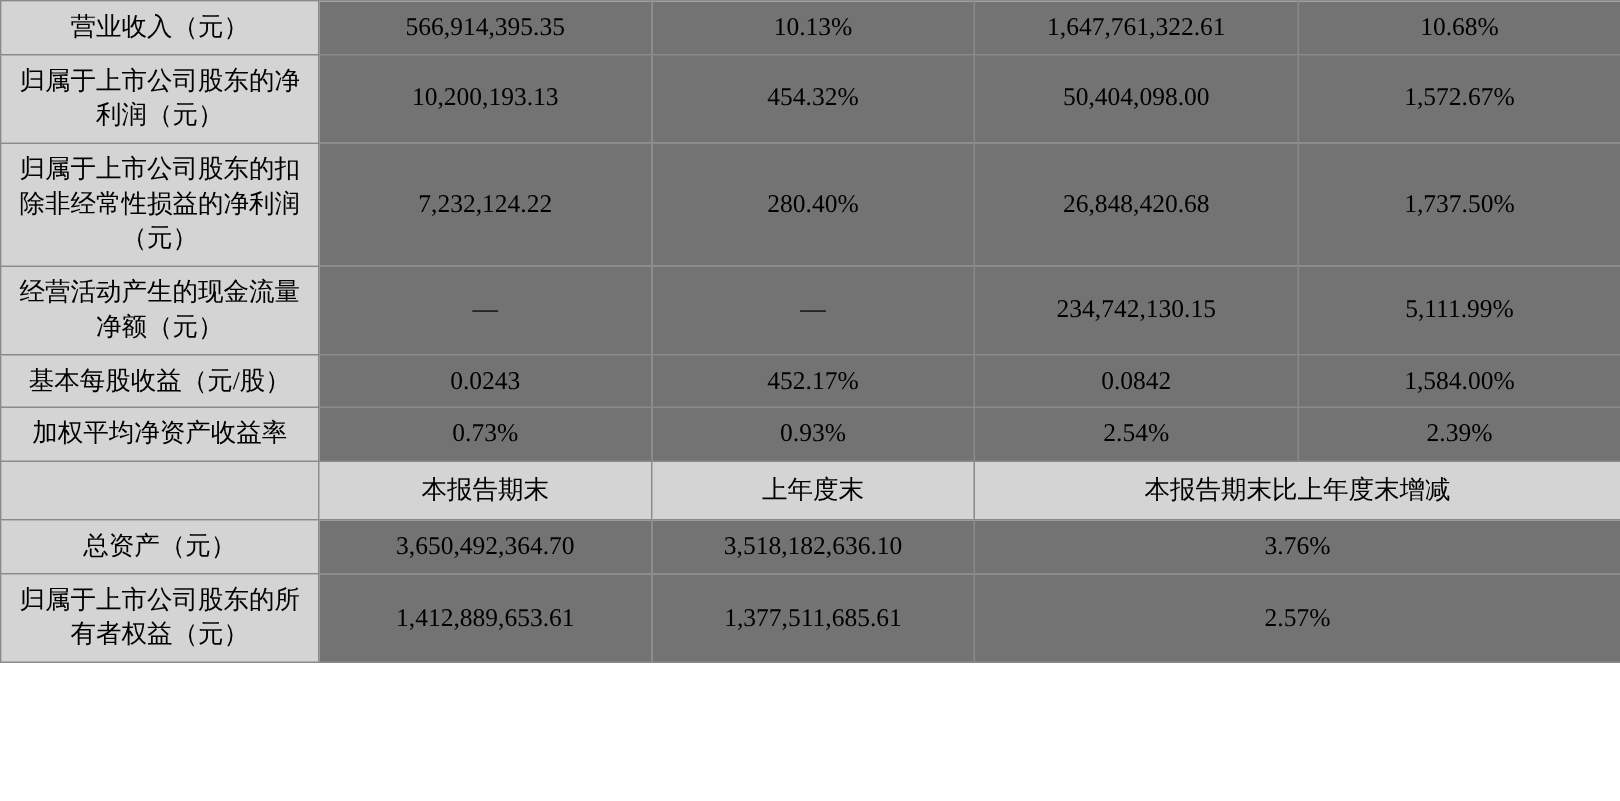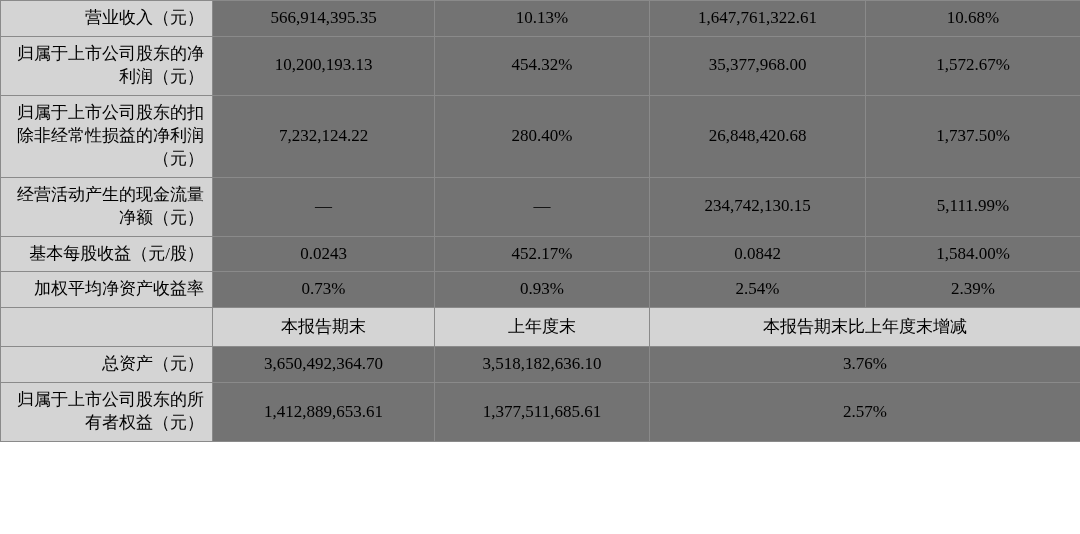--- a/index.html
+++ b/index.html
@@ -38,21 +38,21 @@
   col.c3 { width: 216px; }
   col.c4 { width: 215px; }
 
   .hdr {
     background: #d4d4d4;
     text-align: center;
     font-weight: normal;
   }
   .rowlabel {
     background: #d4d4d4;
-    text-align: right;
+    text-align: center;
     padding-left: 6px;
   }
   .num {
     text-align: center;
     background: #737373;
   }
   .blank {
     background: #d4d4d4;
     border-left: 1px solid #8a8a8a;
   }
@@ -81,21 +81,21 @@
         <td class="num">566,914,395.35</td>
         <td class="num">10.13%</td>
         <td class="num">1,647,761,322.61</td>
         <td class="num">10.68%</td>
       </tr>
 
       <tr>
         <td class="rowlabel">归属于上市公司股东的净利润（元）</td>
         <td class="num">10,200,193.13</td>
         <td class="num">454.32%</td>
-        <td class="num">35,377,968.00</td>
+        <td class="num">50,404,098.00</td>
         <td class="num">1,572.67%</td>
       </tr>
 
       <tr>
         <td class="rowlabel">归属于上市公司股东的扣除非经常性损益的净利润（元）</td>
         <td class="num">7,232,124.22</td>
         <td class="num">280.40%</td>
         <td class="num">26,848,420.68</td>
         <td class="num">1,737.50%</td>
       </tr>

